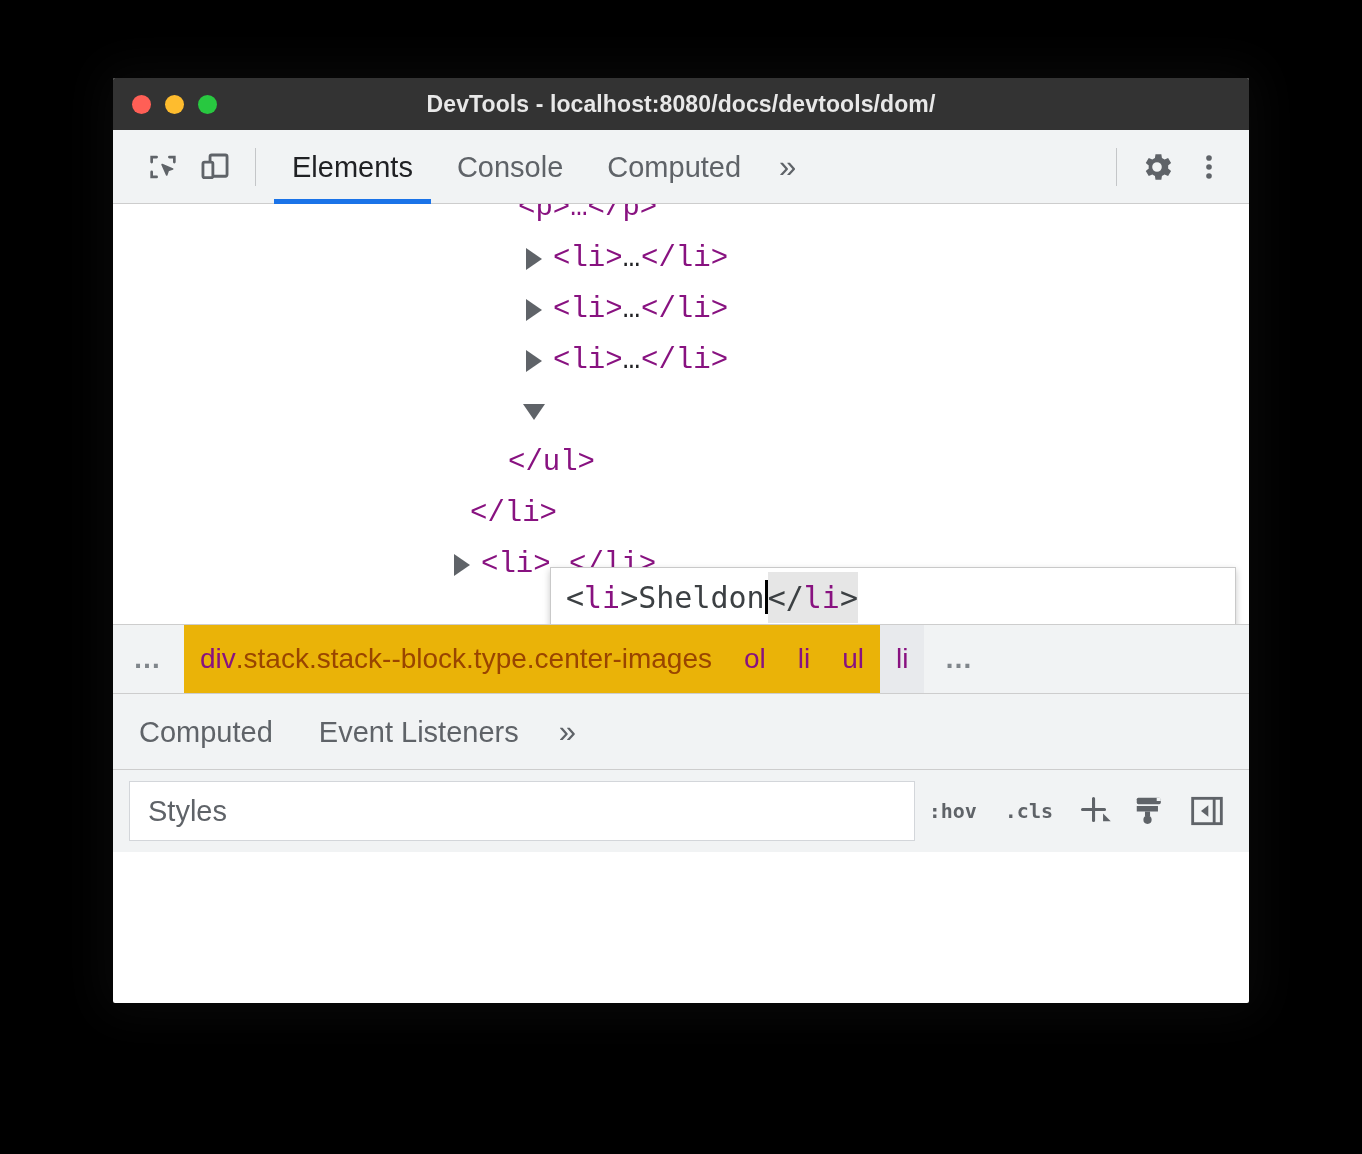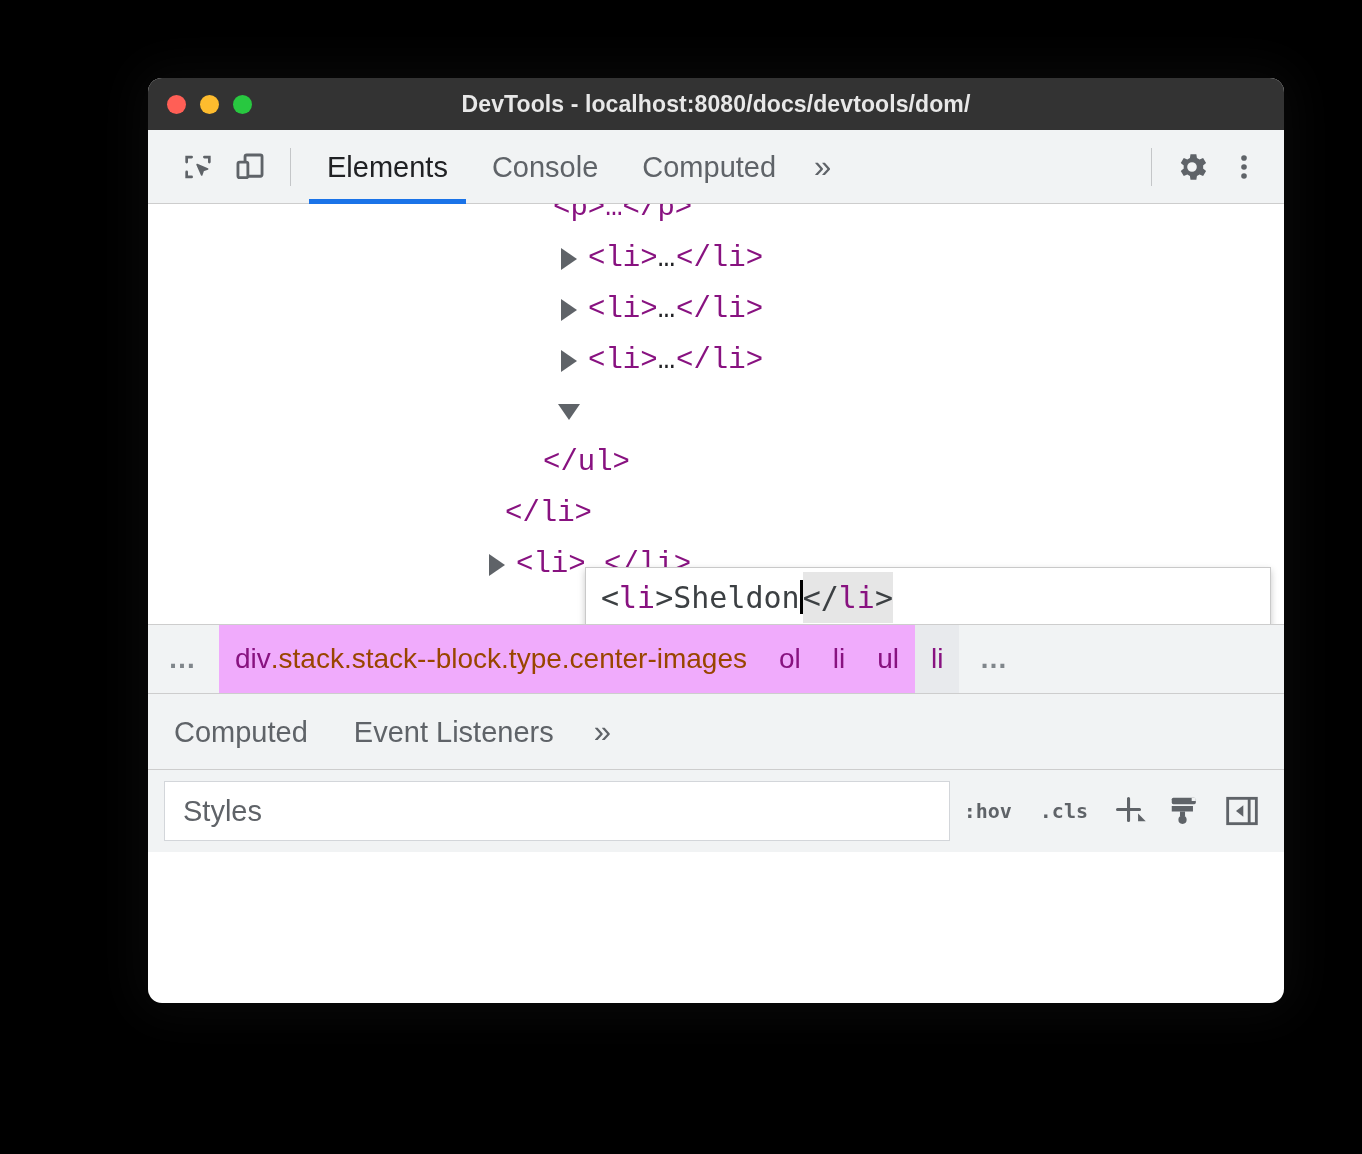--- a/index.html
+++ b/index.html
@@ -22,25 +22,24 @@
     background: #000000;
   }
 
   
   .window {
     position: absolute;
     left: 113px;
     top: 78px;
     width: 1136px;
     height: 925px;
-    border-radius: 14px;
+    border-radius: 2px;
     overflow: hidden;
     background: #ffffff;
     box-shadow: 0 0 48px 12px rgba(255,255,255,0.035);
-    margin-left: 35px;
   }
 
   .titlebar {
     height: 52px;
     background: #333333;
     display: flex;
     align-items: center;
     position: relative;
     flex: 0 0 auto;
   }
@@ -223,21 +222,21 @@
     padding: 0 16px;
     white-space: nowrap;
     user-select: none;
   }
   .crumb.ellipsis {
     color: #80868b;
     letter-spacing: 3px;
     font-weight: bold;
     padding: 0 20px;
   }
-  .crumb.plain { background: #f0abfc; }
+  .crumb.plain { background: #eab308; }
   .crumb.selected { background: #e8eaed; }
   .c-tag { color: #881280; }
   .c-cls { color: #994500; }
 
   
   .side-tabs {
     height: 76px;
     background: #f1f3f4;
     display: flex;
     align-items: center;

